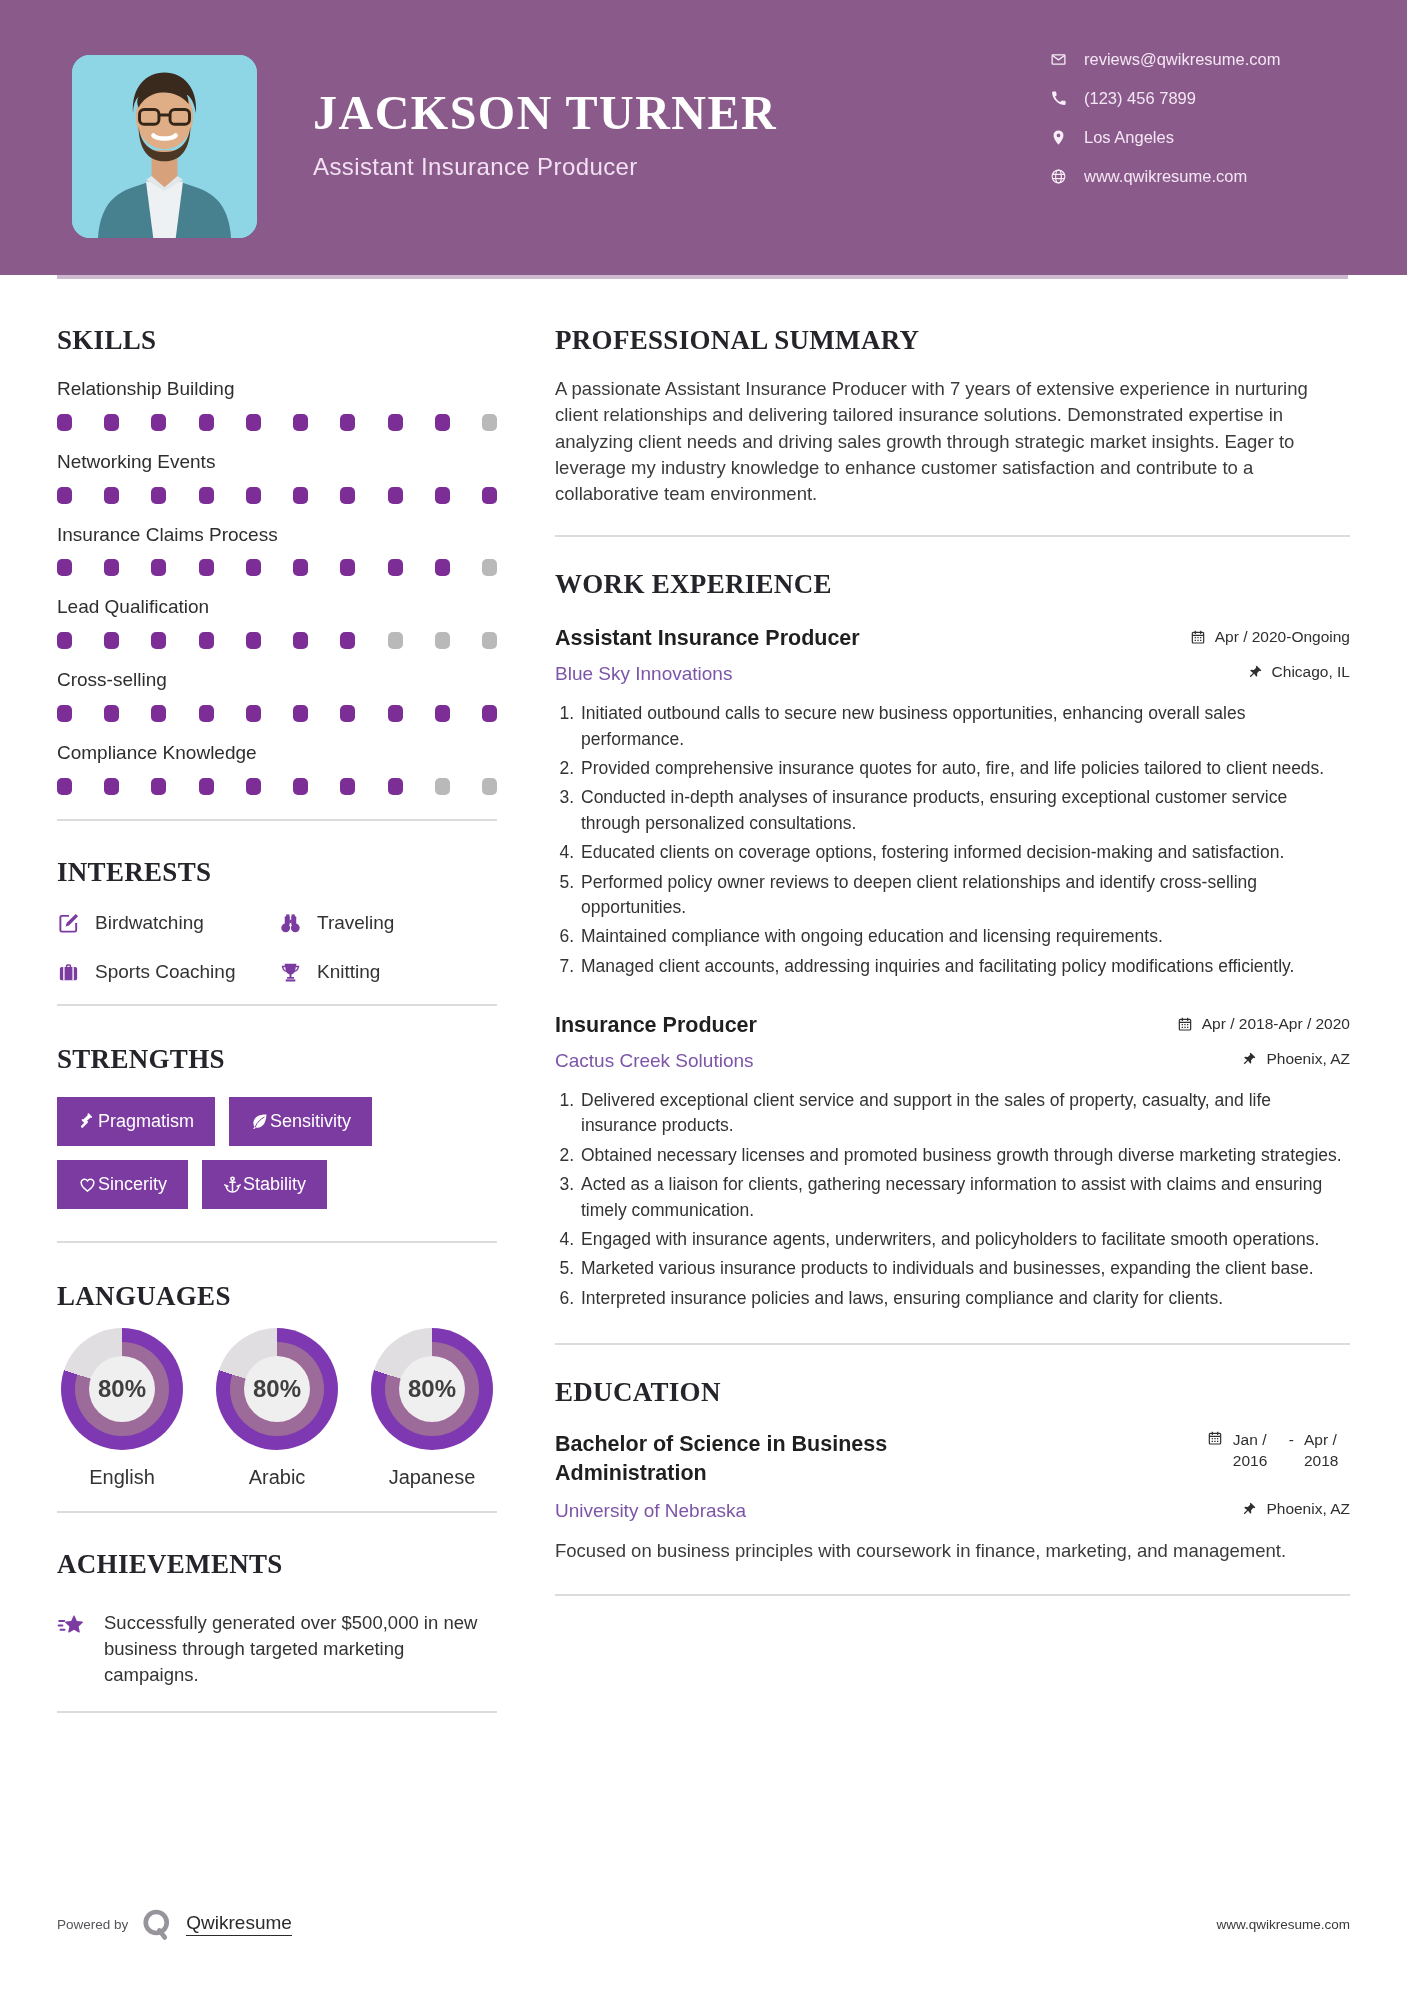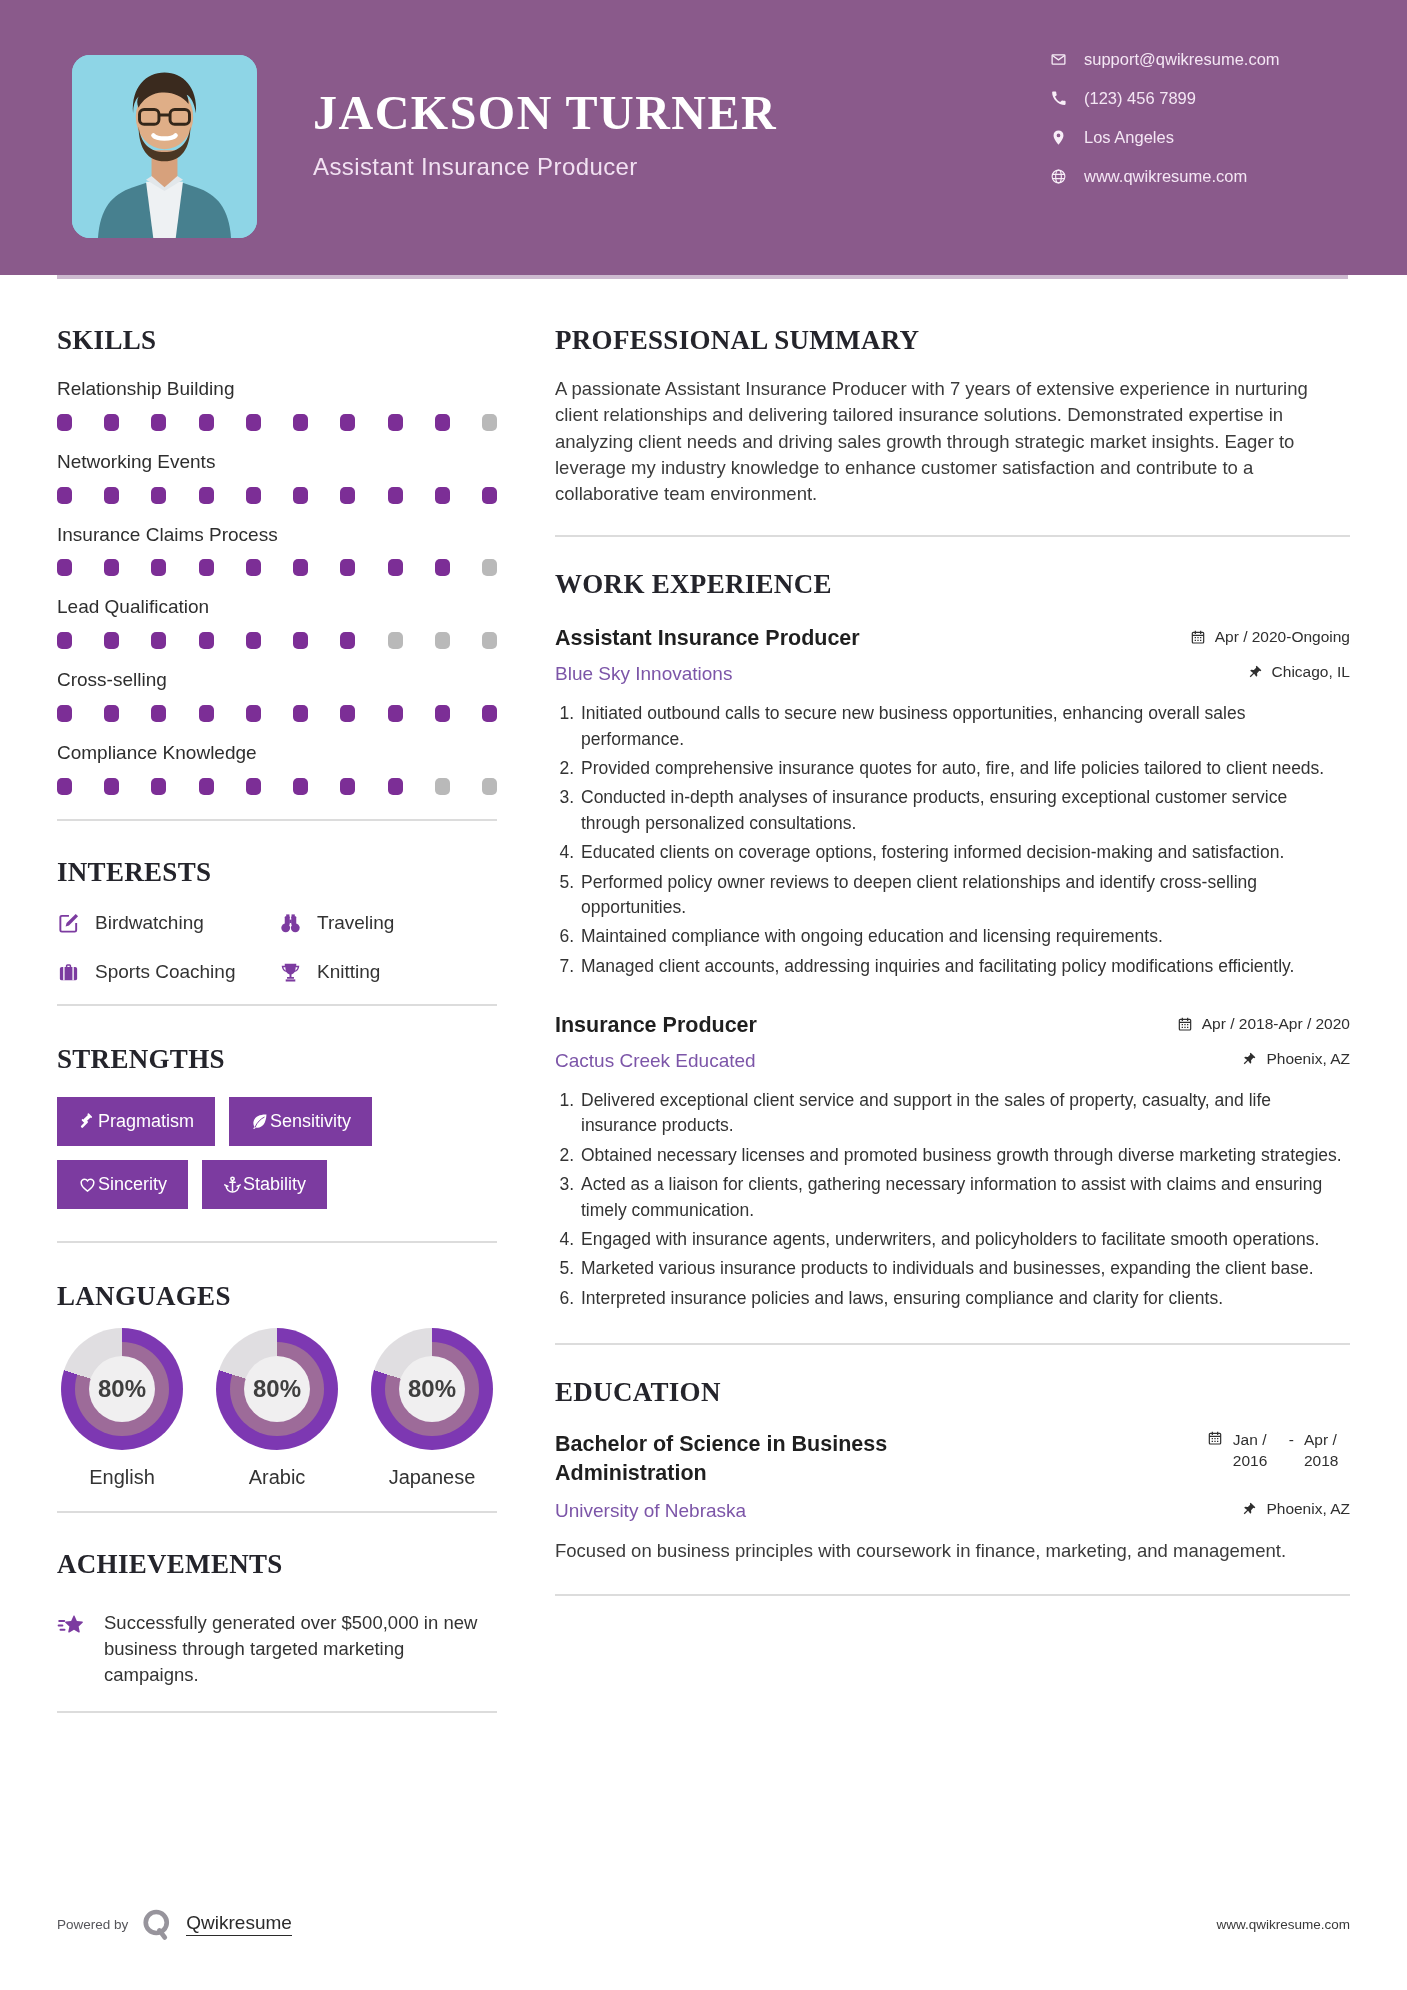--- a/index.html
+++ b/index.html
@@ -132,21 +132,21 @@
     </div>
     <ul class="contact">
 
         <li class="contact-row">
           <span class="icon c-icon">
             <svg viewBox="0 0 24 24" fill="none" stroke="currentColor" stroke-width="1.8">
               <rect x="3" y="5.5" width="18" height="13" rx="1"></rect>
               <path d="M3.5 6.5l8.5 6 8.5-6"></path>
             </svg>
           </span>
-          <span>support@qwikresume.com</span>
+          <span>reviews@qwikresume.com</span>
         </li>
 
         <li class="contact-row">
           <span class="icon c-icon">
             <svg viewBox="0 0 24 24" fill="currentColor">
               <path d="M7.9 10.7c1.5 2.9 3.6 5 6.4 6.4l2.1-2.1c.3-.3.7-.4 1.1-.3 1.1.4 2.2.6 3.4.6.6 0 1.1.5 1.1 1.1v3.5c0 .6-.5 1.1-1.1 1.1C11.5 21 3 12.5 3 3.1 3 2.5 3.5 2 4.1 2h3.6c.6 0 1.1.5 1.1 1.1 0 1.2.2 2.3.6 3.4.1.4 0 .8-.3 1.1l-2.2 2.1z"></path>
             </svg>
           </span>
           <span>(123) 456 7899</span>
         </li>
@@ -505,21 +505,21 @@
                   <span class="icon m-icon">
                     <svg viewBox="0 0 24 24" fill="none" stroke="currentColor" stroke-width="1.8">
                       <rect x="3.5" y="5" width="17" height="16" rx="1.5"></rect>
                       <path d="M3.5 9.5h17M8 2.5v5M16 2.5v5M7 13h2M11 13h2M15 13h2M7 17h2M11 17h2M15 17h2"></path>
                     </svg>
                   </span>
                   <span>Apr / 2018-Apr / 2020</span>
                 </div>
               </div>
               <div class="job-sub">
-                <div class="company">Cactus Creek Educated</div>
+                <div class="company">Cactus Creek Solutions</div>
                 <div class="job-meta">
                   <span class="icon m-icon">
                     <svg viewBox="0 0 24 24" fill="currentColor">
                       <path d="M14.5 2.5l7 7-1.2 1.2-1.8-.4-3.4 3.4.3 4.1-1.4 1.4-3.4-4.4-5.1 5.1-1.4-1.4 5.1-5.1-4.4-3.4 1.4-1.4 4.1.3 3.4-3.4-.4-1.8z"></path>
                     </svg>
                   </span>
                   <span>Phoenix, AZ</span>
                 </div>
               </div>
               <ol class="bullets">

